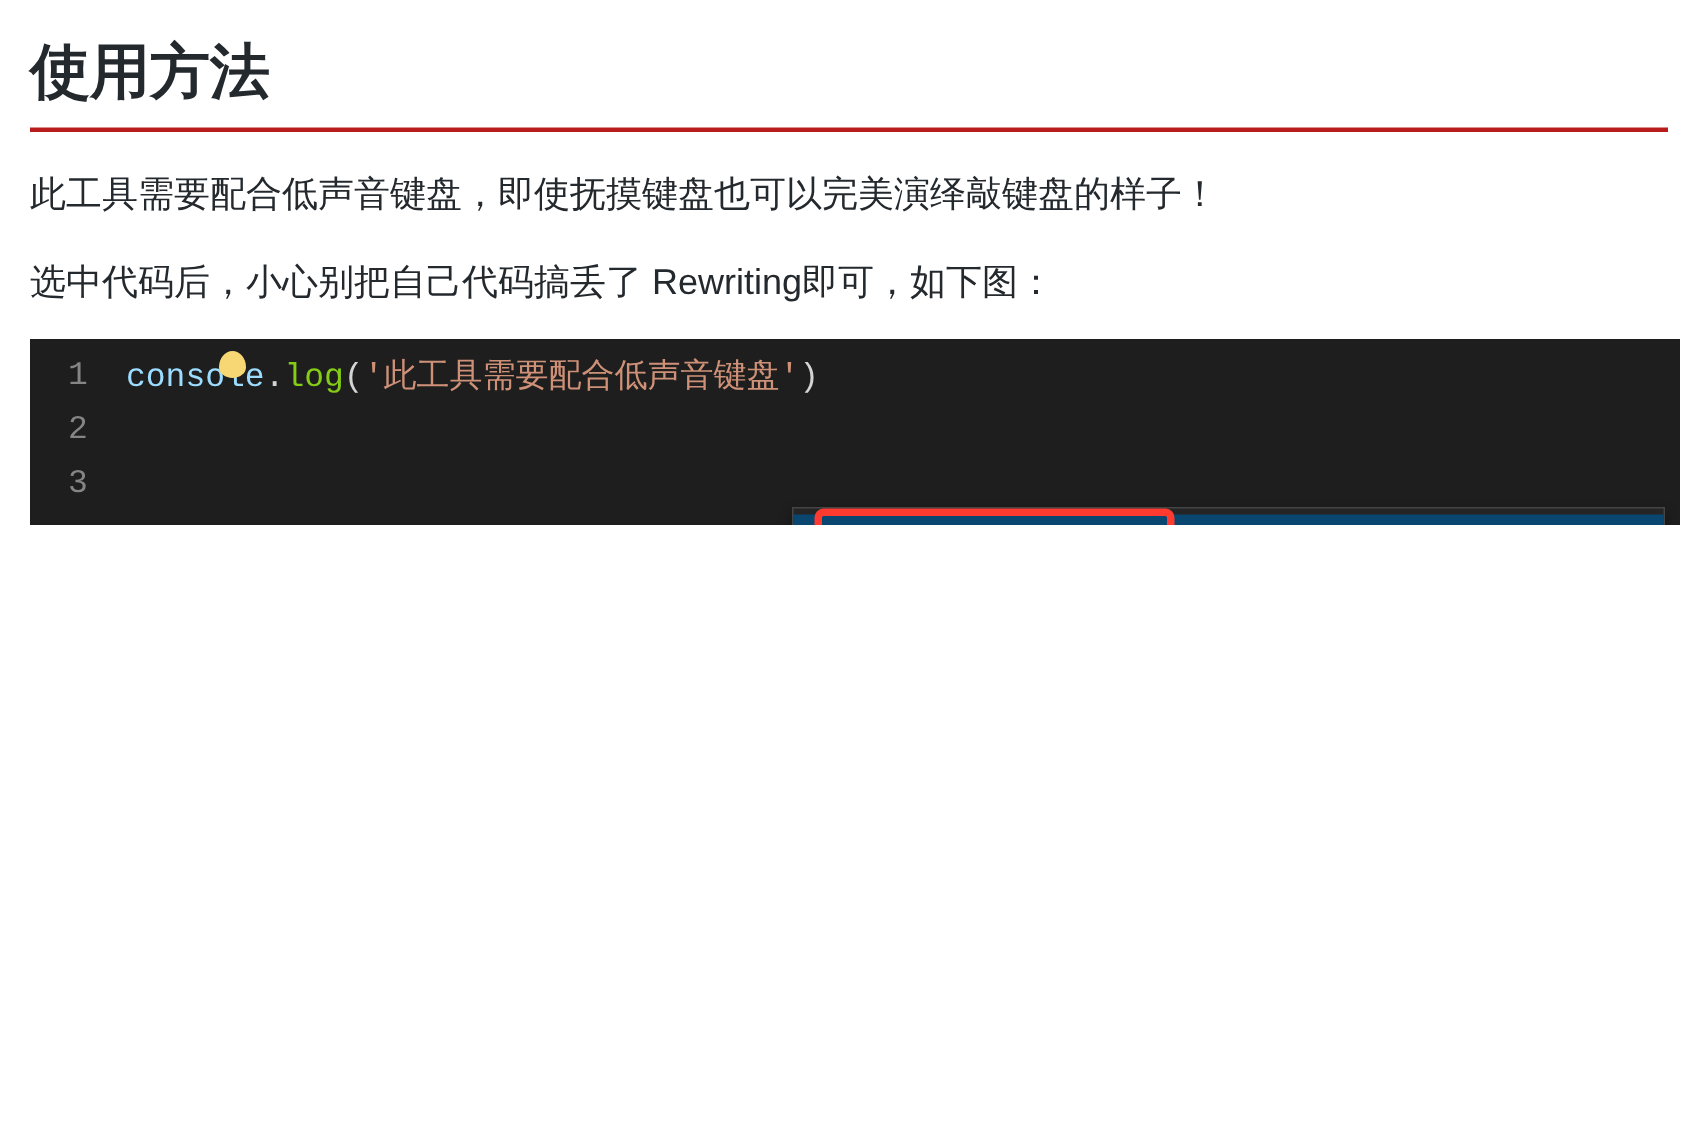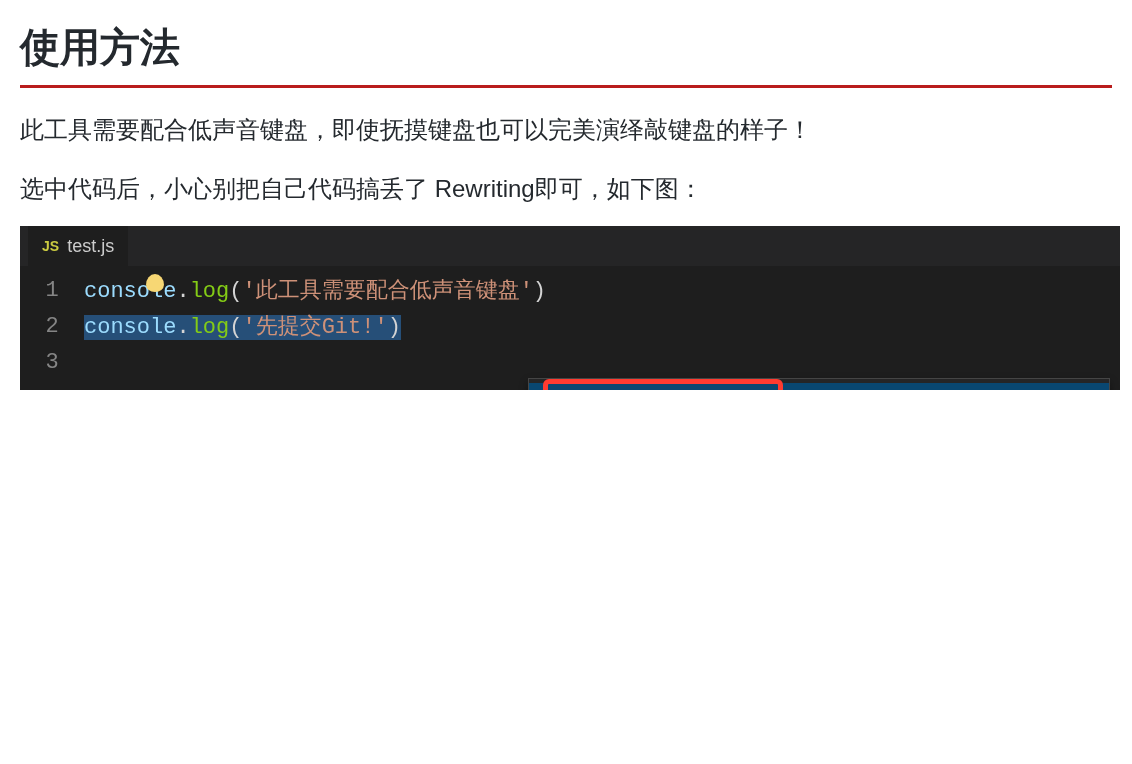--- a/index.html
+++ b/index.html
@@ -128,38 +128,31 @@
 </head>
 <body>
 
 <h1>使用方法</h1>
 
 <p class="desc">此工具需要配合低声音键盘，即使抚摸键盘也可以完美演绎敲键盘的样子！</p>
 <p class="desc">选中代码后，小心别把自己代码搞丢了 Rewriting即可，如下图：</p>
 
 <div class="editor-frame">
 
-  <div class="tabbar">
-    <div class="tab">
-      <span class="js-lang">JS</span>
-      <span>test.js</span>
-    </div>
-  </div>
 
   <div class="code-area">
     <div class="bulb"></div>
 
     <div class="line">
       <span class="gutter">1</span>
       <span class="code"><span class="tok-ident">console</span><span class="tok-punct">.</span><span class="tok-call">log</span><span class="tok-punct">(</span><span class="tok-str">'</span><span class="tok-str">此工具需要配合低声音键盘</span><span class="tok-str">'</span><span class="tok-punct">)</span></span>
     </div>
 
     <div class="line">
       <span class="gutter">2</span>
-      <span class="code"><span class="sel"><span class="tok-ident">console</span><span class="tok-punct">.</span><span class="tok-call">log</span><span class="tok-punct">(</span><span class="tok-str">'</span><span class="tok-str">先提交Git!</span><span class="tok-str">'</span><span class="tok-punct">)</span></span></span>
     </div>
 
     <div class="line">
       <span class="gutter">3</span>
     </div>
 
     <div class="ctx-menu">
       <div class="ctx-item active">
         <div class="highlight-box"></div>
 

